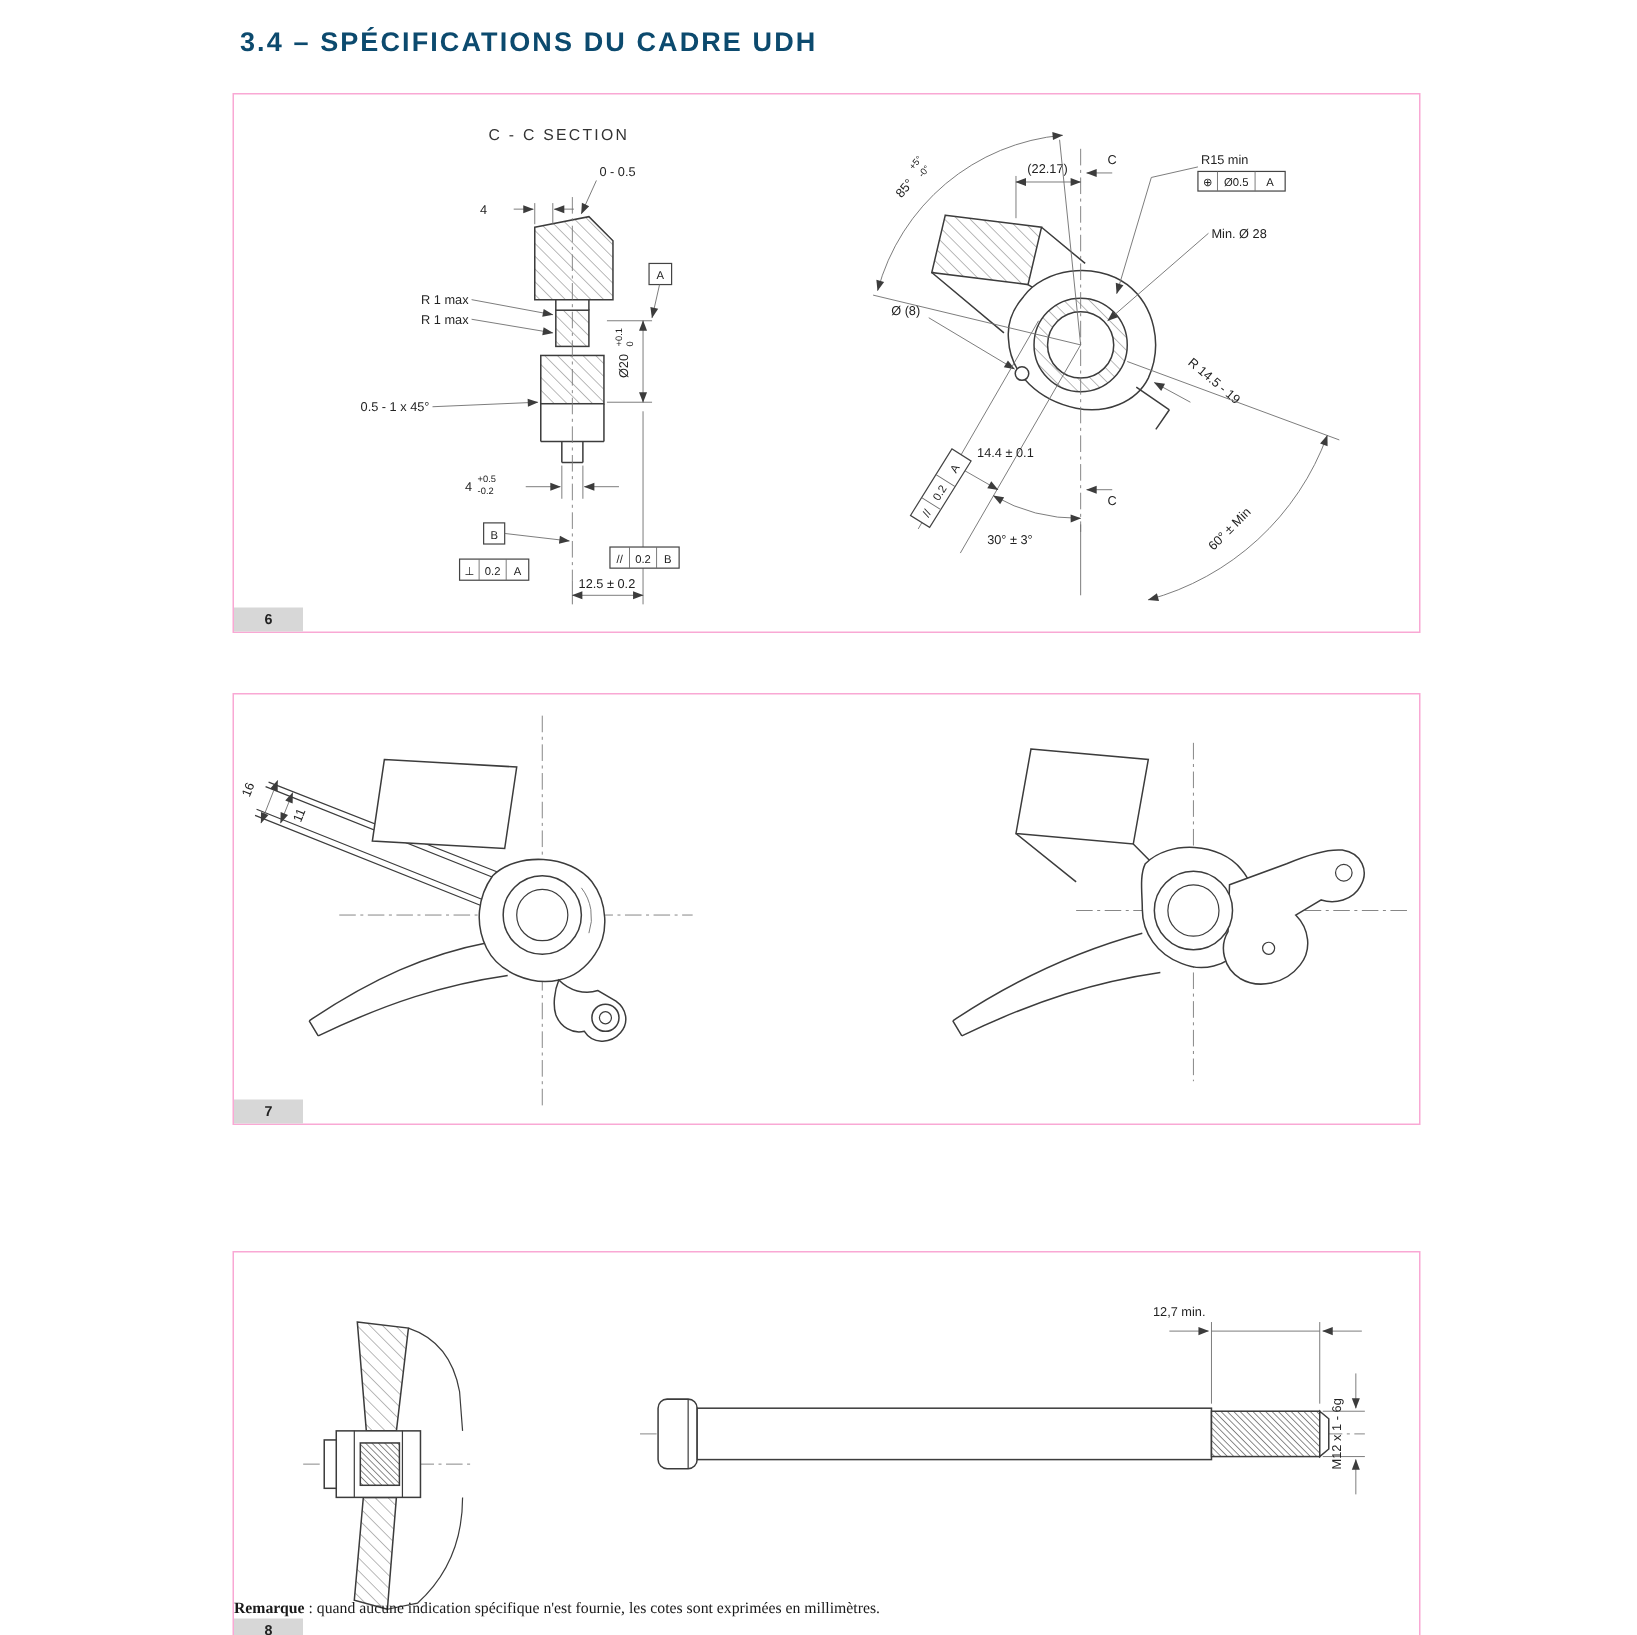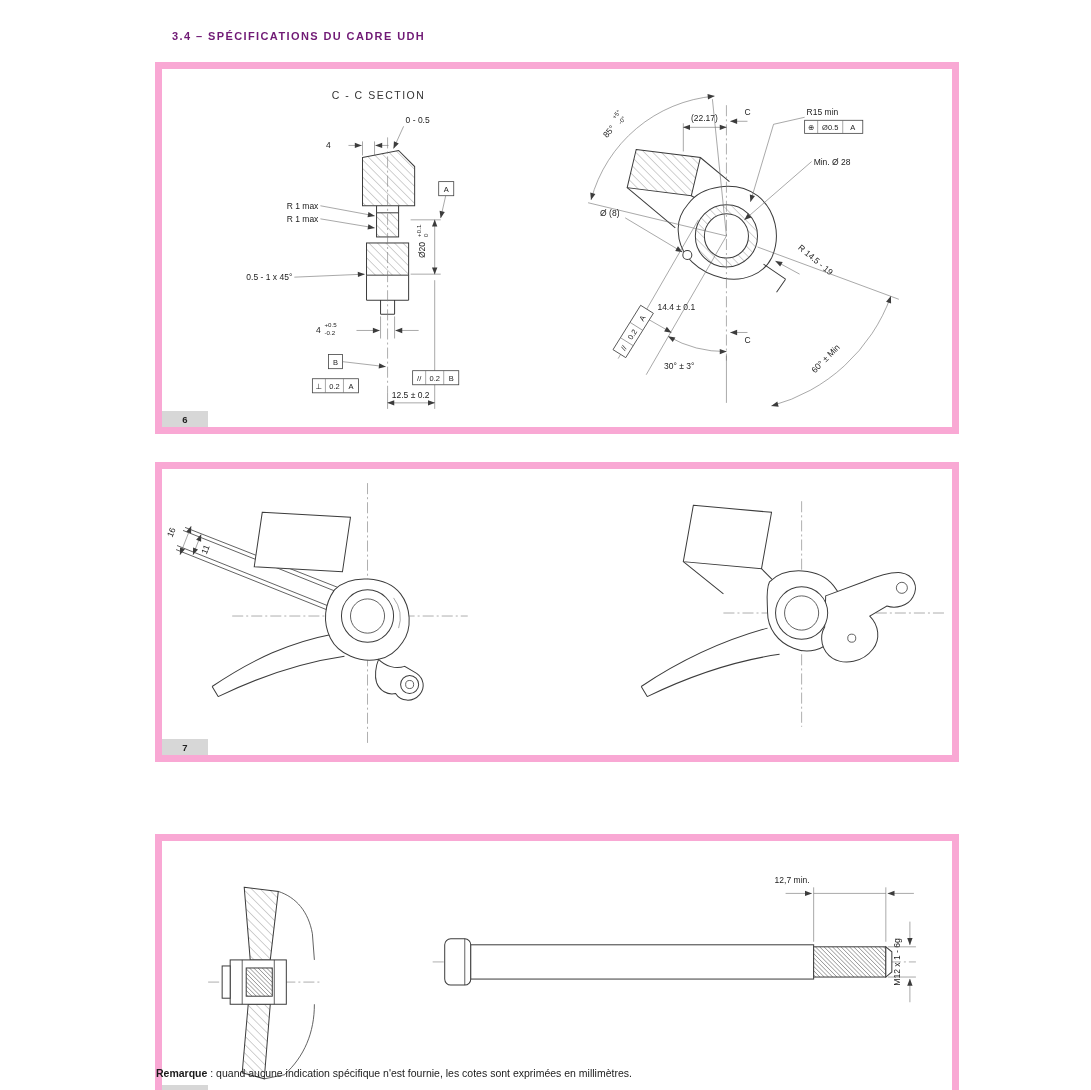--- a/index.html
+++ b/index.html
@@ -1,28 +1,28 @@
 <!DOCTYPE html>
 <html><head>
 <meta charset="utf-8">
 <style>
   html,body{margin:0;padding:0}
   body{width:1091px;height:1090px;background:#fff;position:relative;overflow:hidden;
        font-family:"Liberation Sans",sans-serif;}
-  .title{position:absolute;left:156px;top:14px;font-size:11px;font-weight:700;
-         color:#701a75;letter-spacing:1.4px;margin:16px;}
-  .panel{position:absolute;left:155px;width:790px;border:7px solid #f9a8d4;background:#fff;}
+  .title{position:absolute;left:156px;top:14px;font-size:18px;font-weight:700;
+         color:#0c4a6e;letter-spacing:1.4px;margin:4px;}
+  .panel{position:absolute;left:155px;width:790px;border:1px solid #f9a8d4;background:#fff;}
   #panel6{top:62px;height:358px}
   #panel7{top:462px;height:286px}
   #panel8{top:834px;height:260px}
   .panel svg{position:absolute;left:0;top:0;width:100%;height:100%;display:block}
   .fig-num{position:absolute;left:0;bottom:0;width:46px;height:16px;background:#d7d7d7;
            color:#222;font-size:9.5px;font-weight:600;display:flex;align-items:center;
            justify-content:center;z-index:2;}
-  .note{position:absolute;left:156px;top:1067px;font-size:10.5px;color:#1a1a1a;margin:0;}
+  .note{position:absolute;left:156px;top:1067px;font-size:10.5px;color:#1a1a1a;margin:0;font-family:Liberation Serif, serif;}
   .note b{font-weight:700}
 
   
   svg text{fill:#222;font-family:"Liberation Sans",sans-serif;font-size:8.5px}
   svg text.sm{font-size:6.2px}
   svg text.st{font-size:10.5px;letter-spacing:1.5px;fill:#333}
   svg text.fc{font-size:7.5px}
   .ol{stroke:#3c3c3c;stroke-width:1;fill:none}
   .os{stroke:#3c3c3c;stroke-width:1}           
   .o8{stroke:#3c3c3c;stroke-width:.8;fill:none}

